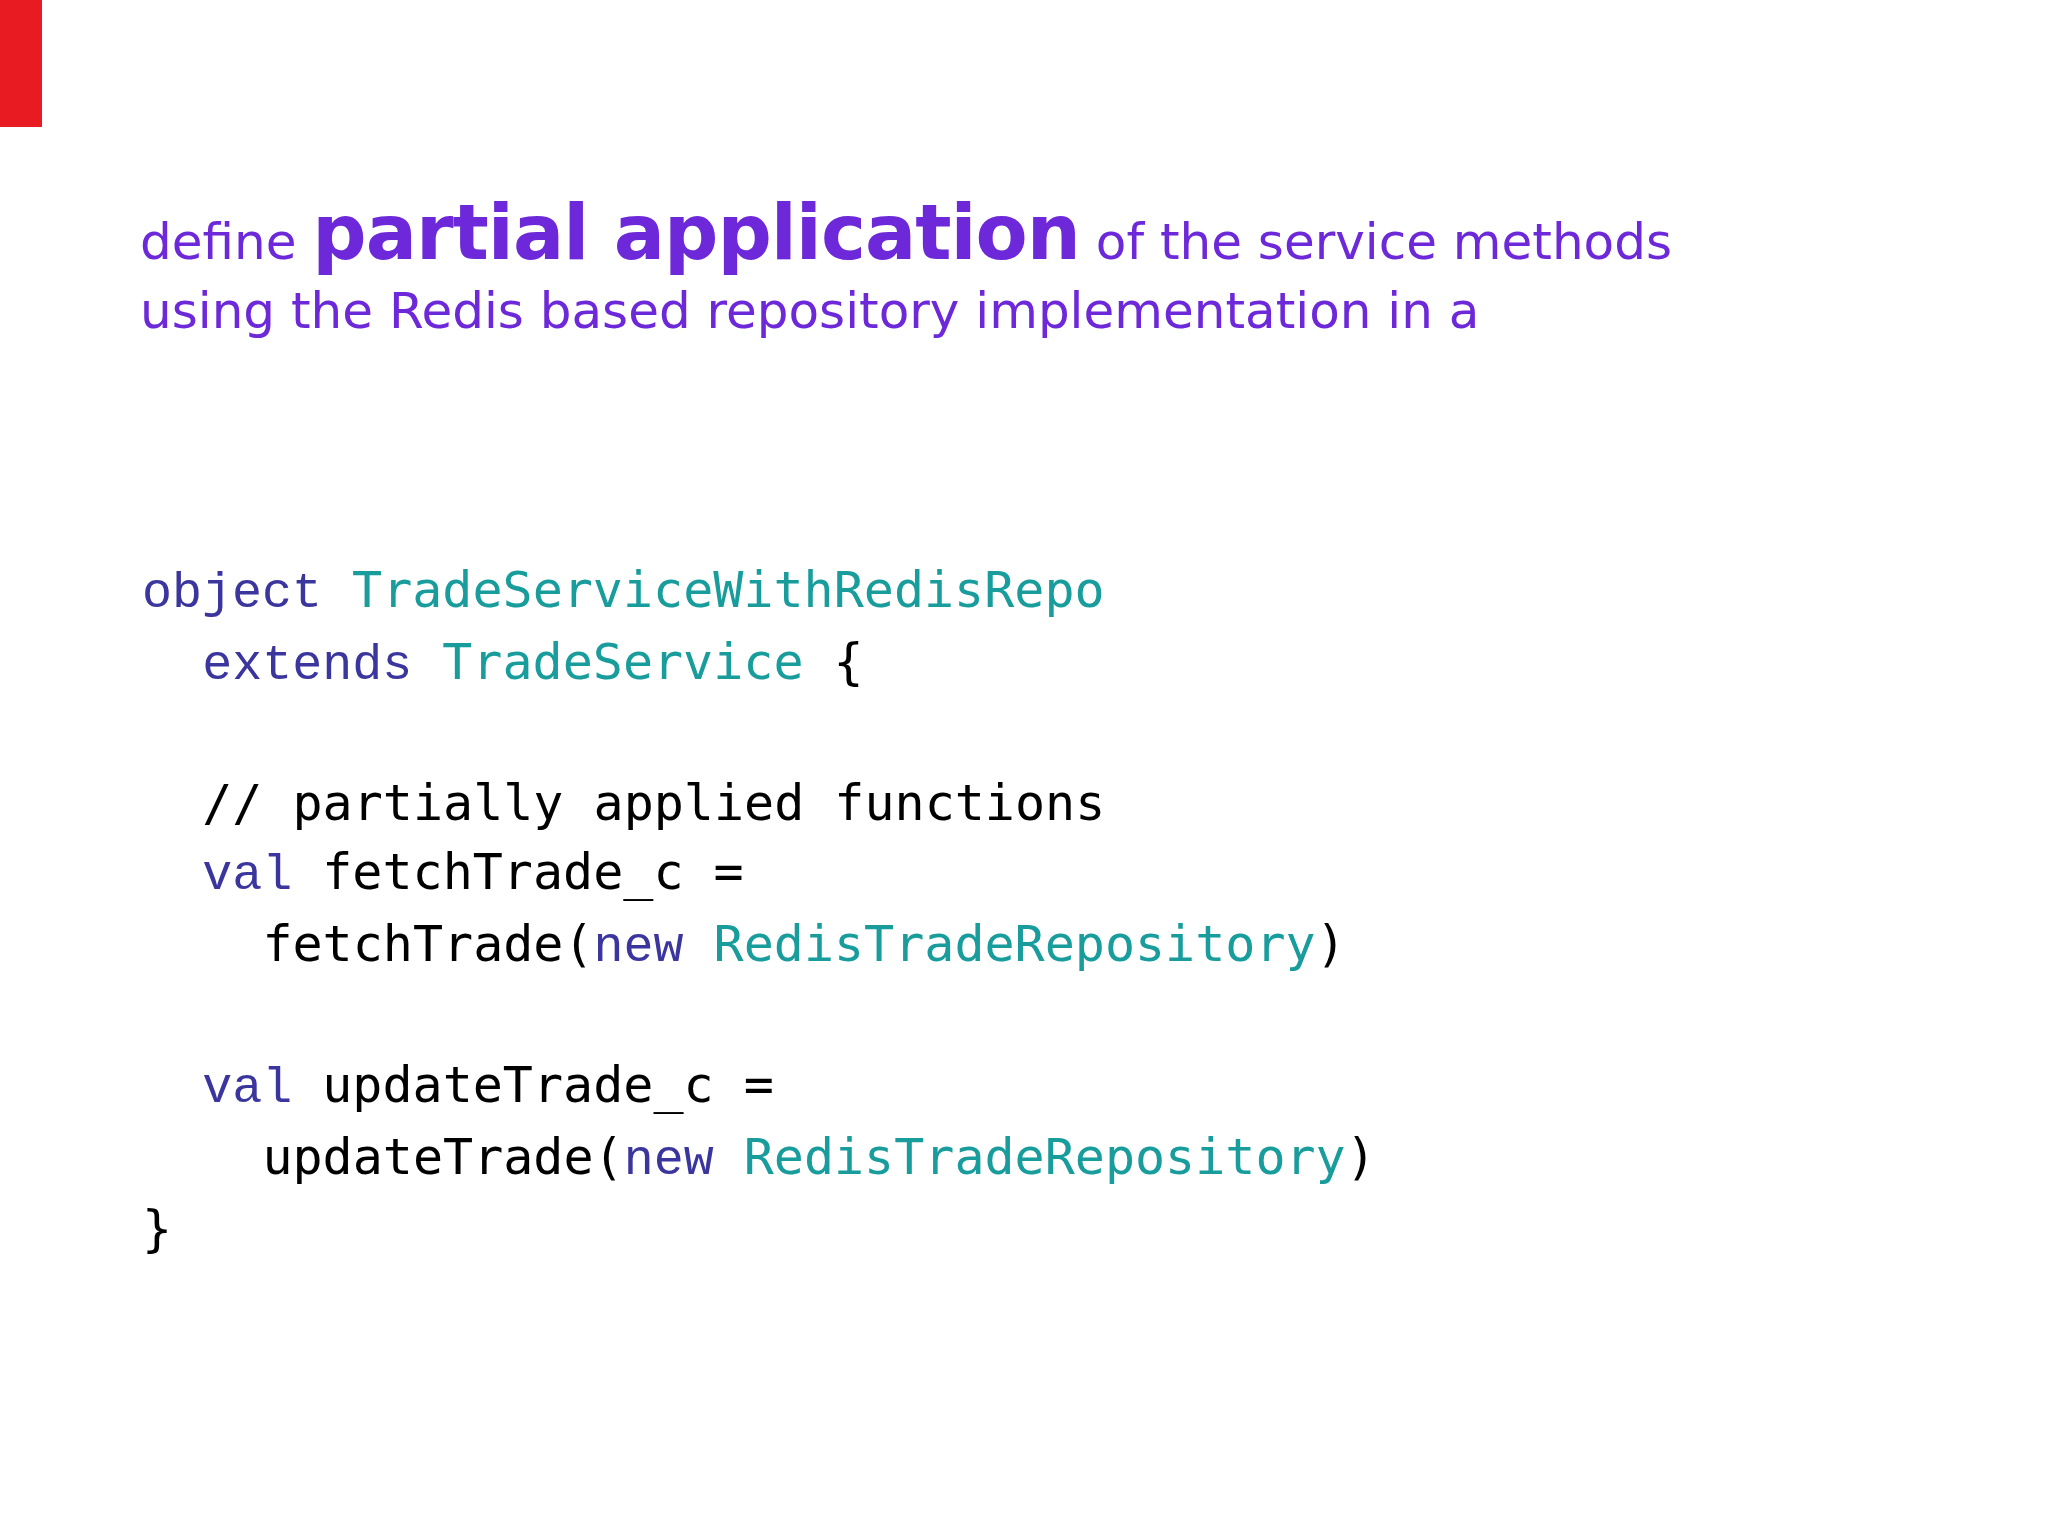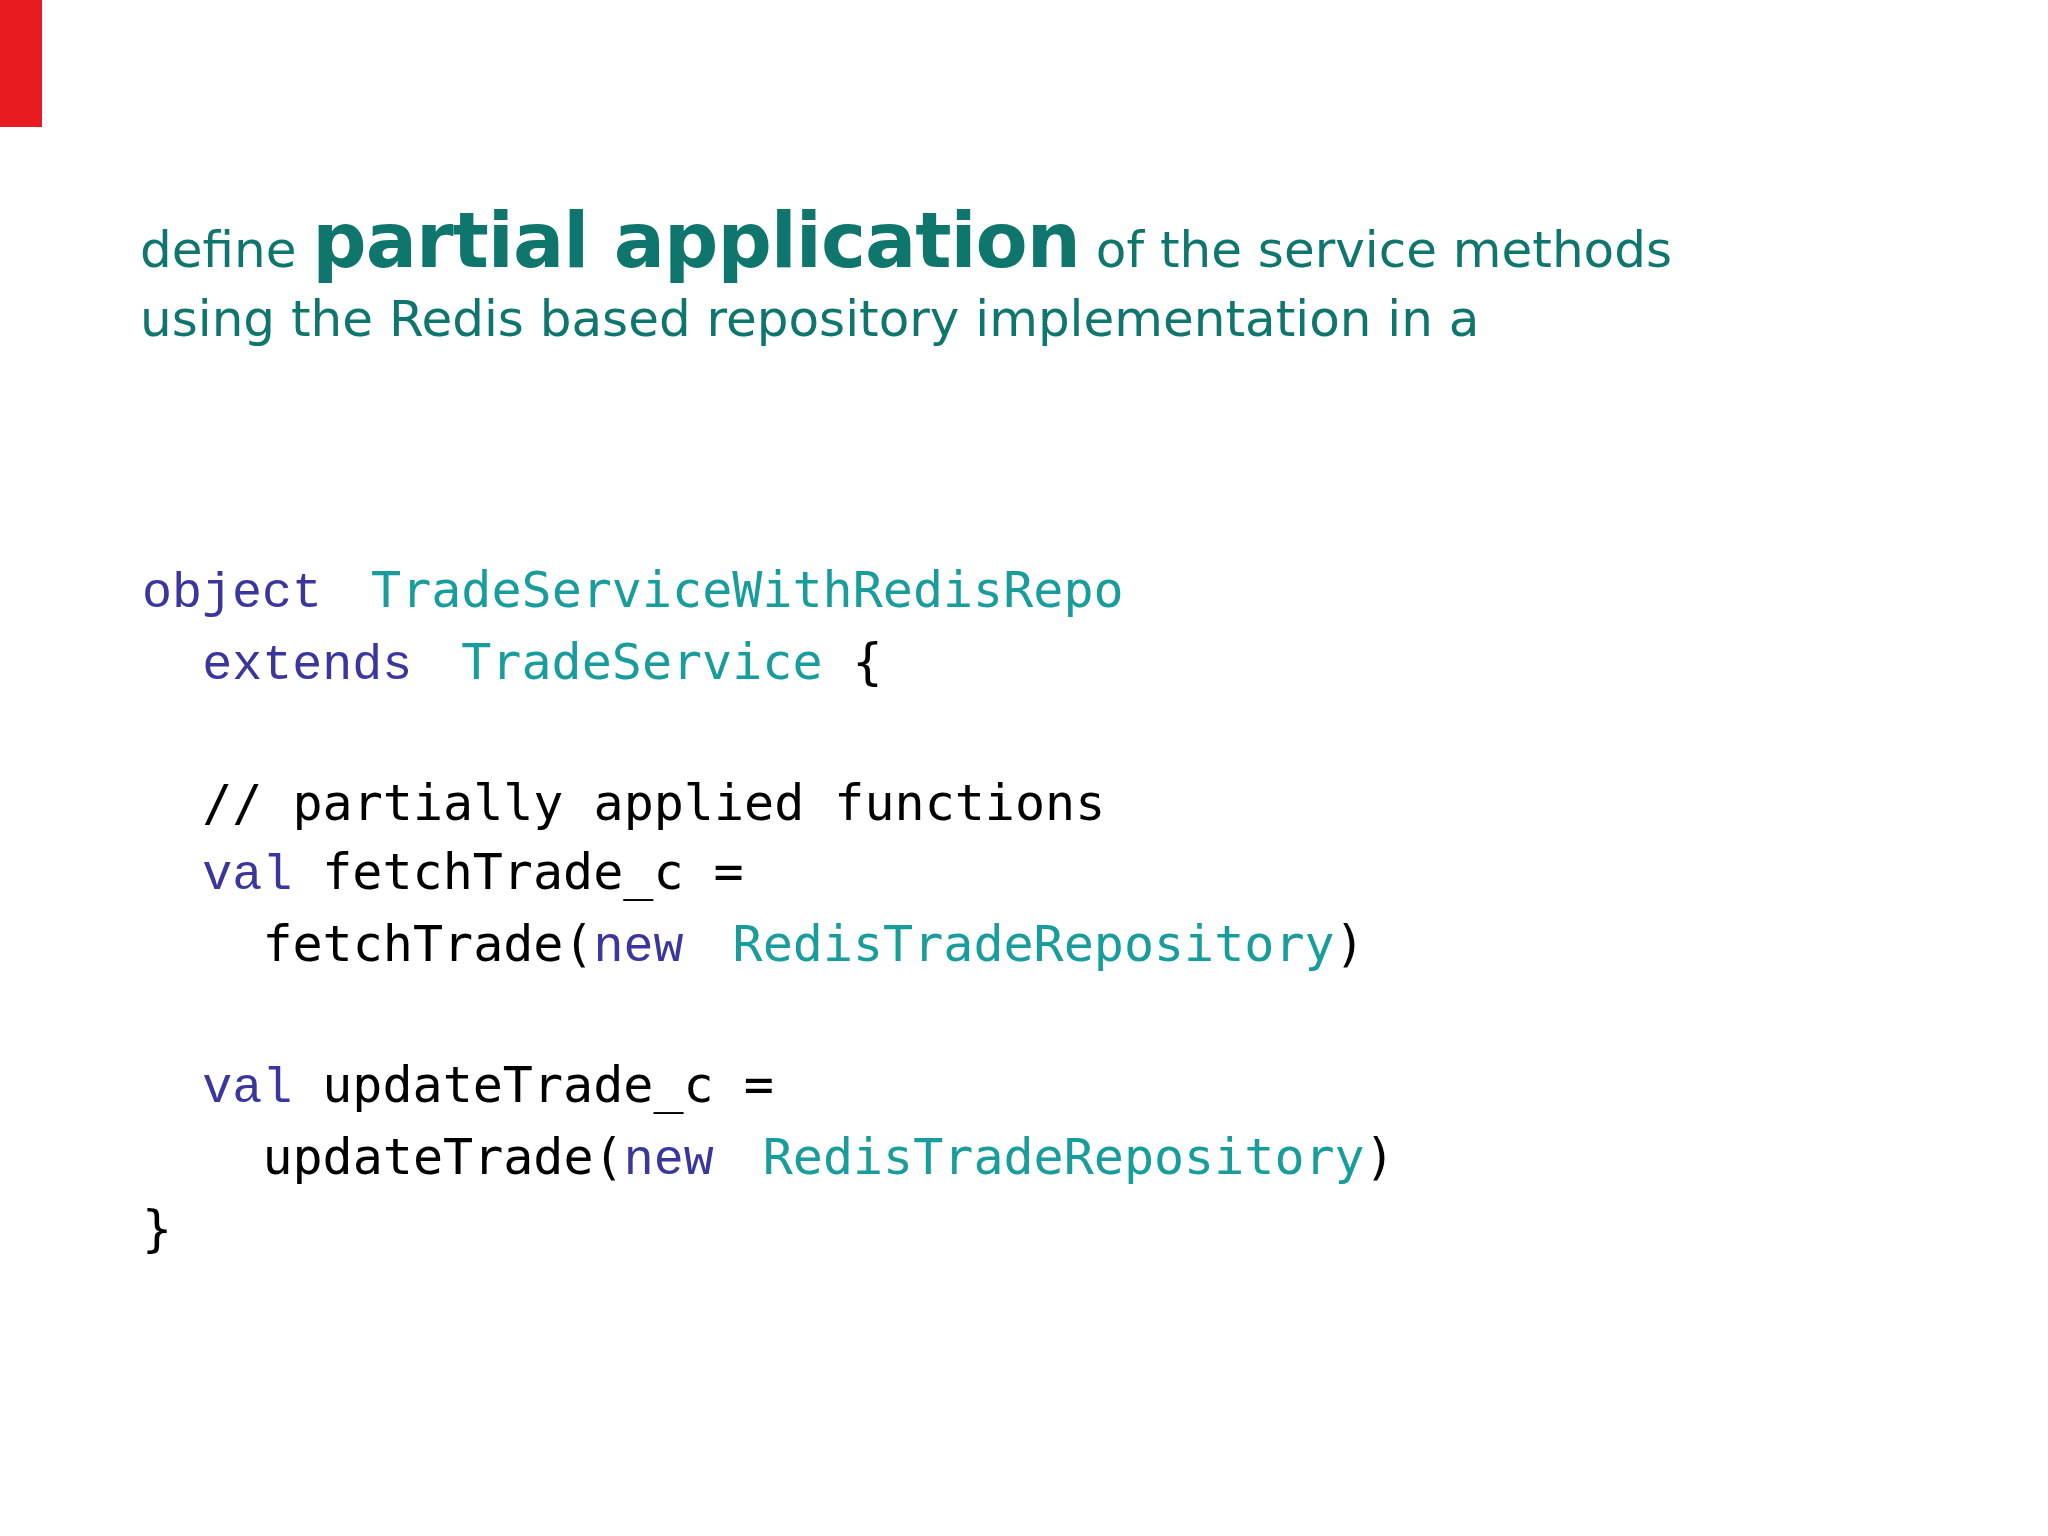--- a/index.html
+++ b/index.html
@@ -19,23 +19,23 @@
     position: absolute;
     left: 0;
     top: 0;
     width: 42px;
     height: 127px;
     background: var(--c-red, #e81b23);
   }
   .title {
     position: absolute;
     left: 140px;
-    top: 198px;
+    top: 190px;
     width: 1820px;
-    color: #0f766e;
+    color: #6d28d9;
   }
   .title-line1 {
     font-size: 50px;
     line-height: 1.12;
     white-space: nowrap;
   }
   .title-highlight {
     font-weight: bold;
     font-size: 76px;
     letter-spacing: -1px;
@@ -50,21 +50,21 @@
     position: absolute;
     left: 142px;
     top: 556px;
     font-family: "DejaVu Sans Mono", "Liberation Mono", monospace;
     font-size: 50px;
     line-height: 69px;
     color: var(--c-plain, #000000);
     white-space: pre;
   }
   .tok-keyword { color: var(--c-kw, #3b359e); font-family: Liberation Mono, monospace; }
-  .tok-type    { color: var(--c-type, #189c9c); margin-left: 19px; }
+  .tok-type    { color: var(--c-type, #189c9c); }
   .tok-plain   { color: var(--c-plain, #000000); }
 </style>
 </head>
 <body>
 
 <div class="slide" style="--c-bg: #ffffff; --c-red: #e81b23; --c-kw: #3b359e; --c-type: #189c9c; --c-plain: #000000;">
 
   <div class="red-bar"></div>
 
   <div class="title">

